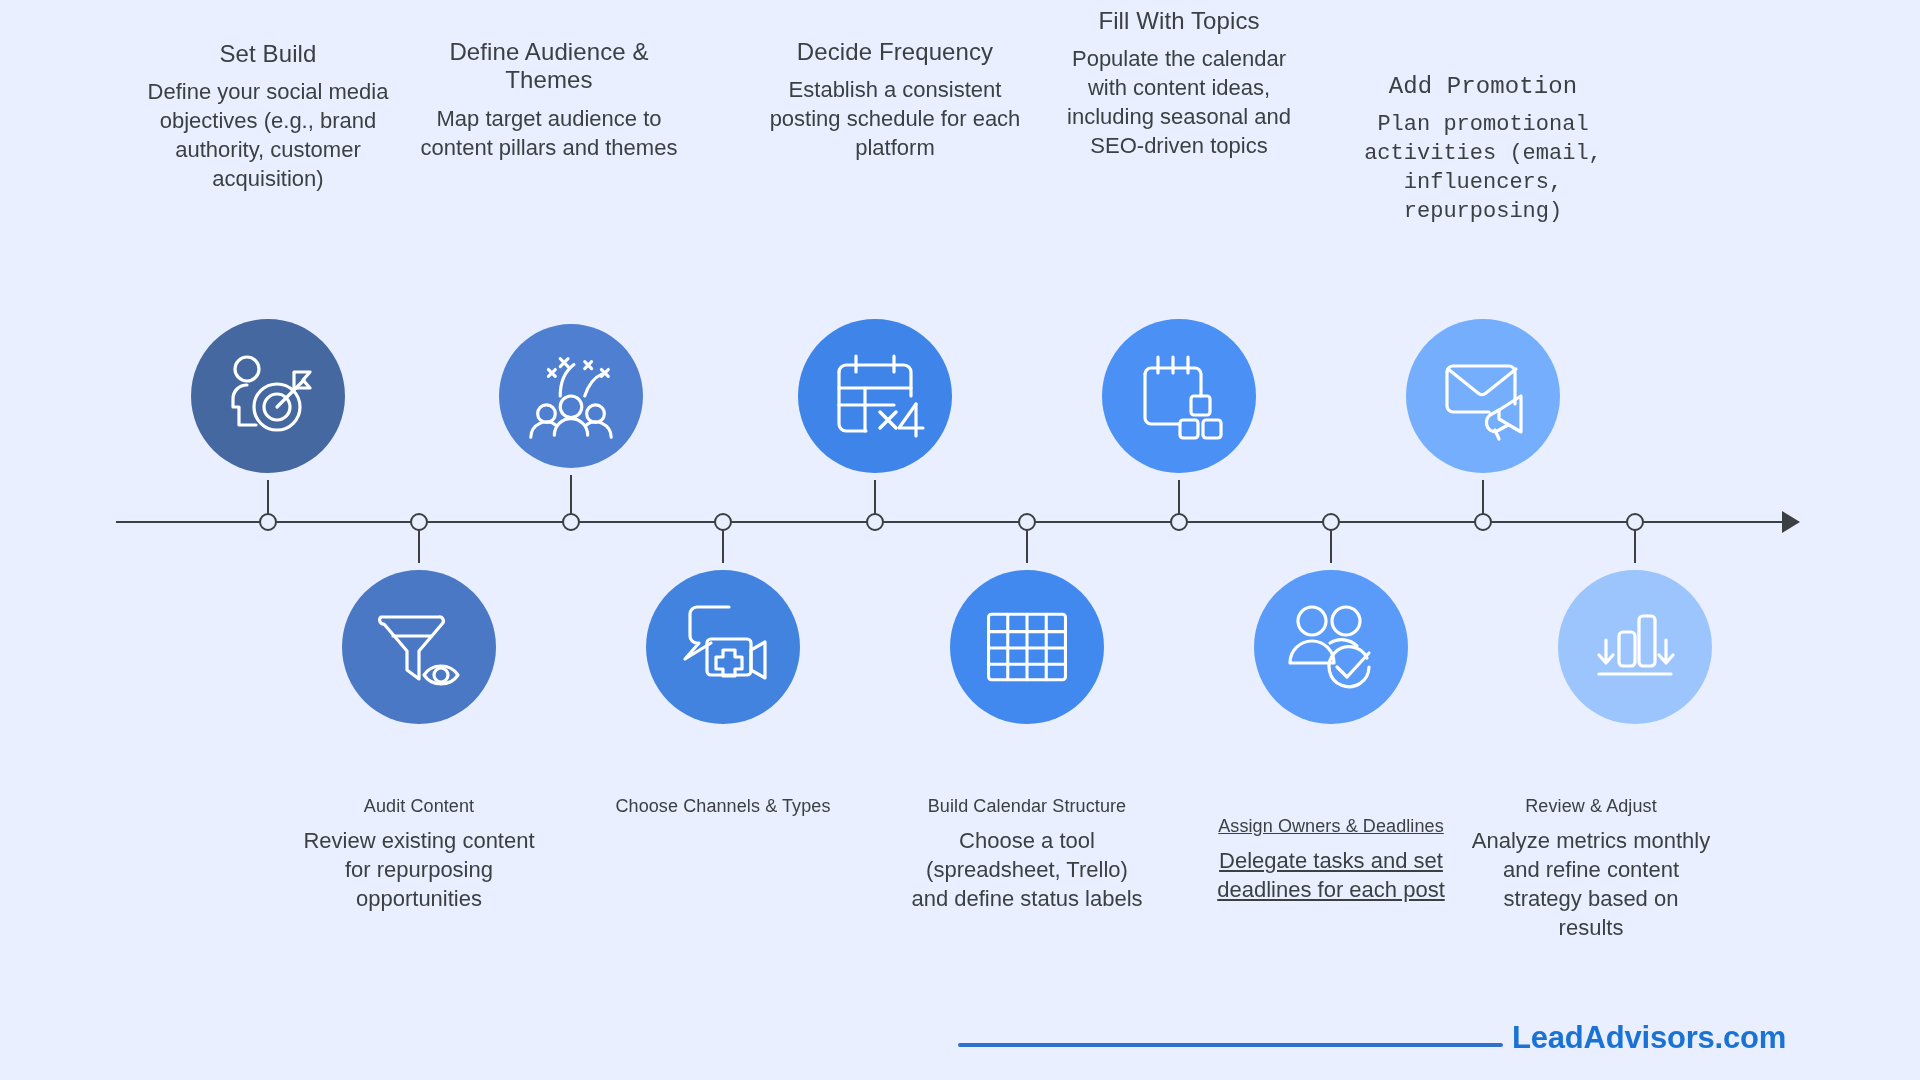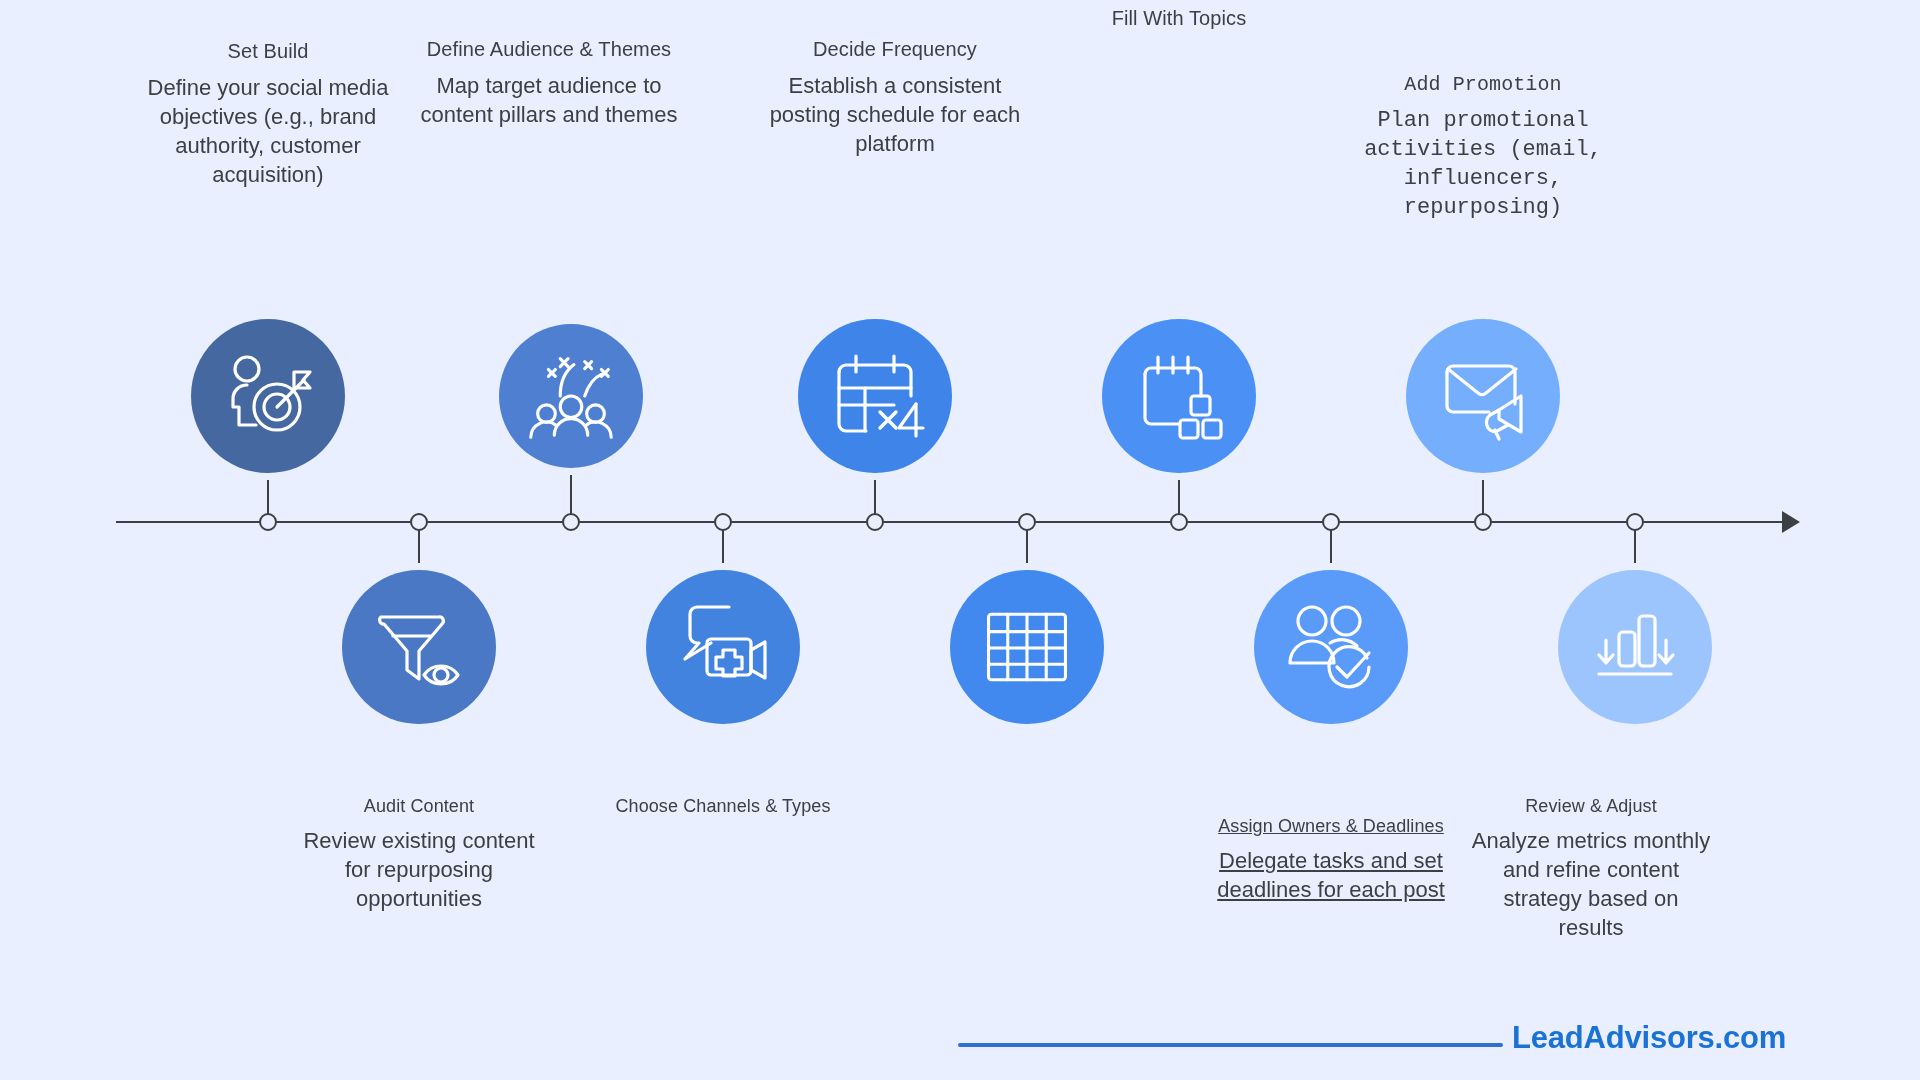--- a/index.html
+++ b/index.html
@@ -57,21 +57,21 @@
   }
   .circle svg{display:block;}
 
   
   .block{
     position:absolute;
     transform:translateX(-50%);
     text-align:center;
   }
   .b-title{
-    font-size:20px;
+    font-size:24px;
     line-height:1.18;
     color:#3c4043;
     font-weight:400;
     letter-spacing:.1px;
   }
   .b-desc{
     font-size:22px;
     line-height:1.32;
     color:#3c4043;
     margin-top:9px;
@@ -272,36 +272,41 @@
     <div class="b-desc">Map target audience to content pillars and themes</div>
   </div>
 
   <div class="block top" style="left:895px;top:38px;width:252px;">
     <div class="b-title">Decide Frequency</div>
     <div class="b-desc">Establish a consistent posting schedule for each platform</div>
   </div>
 
   <div class="block top" style="left:1179px;top:7px;width:250px;">
     <div class="b-title">Fill With Topics</div>
+    <div class="b-desc">Populate the calendar with content ideas, including seasonal and SEO-driven topics</div>
   </div>
 
   <div class="block top" style="left:1483px;top:73px;width:246px;font-family:Liberation Mono, monospace;">
     <div class="b-title">Add Promotion</div>
     <div class="b-desc">Plan promotional activities (email, influencers, repurposing)</div>
   </div>
 
   <div class="block bottom" style="left:419px;top:796px;width:250px;">
     <div class="b-title">Audit Content</div>
     <div class="b-desc">Review existing content for repurposing opportunities</div>
   </div>
 
   <div class="block bottom" style="left:723px;top:796px;width:242px;">
     <div class="b-title">Choose Channels &amp; Types</div>
   </div>
 
+  <div class="block bottom" style="left:1027px;top:796px;width:238px;">
+    <div class="b-title">Build Calendar Structure</div>
+    <div class="b-desc">Choose a tool (spreadsheet, Trello) and define status labels</div>
+  </div>
 
   <div class="block bottom" style="left:1331px;top:816px;width:252px;text-decoration:underline;">
     <div class="b-title">Assign Owners &amp; Deadlines</div>
     <div class="b-desc">Delegate tasks and set deadlines for each post</div>
   </div>
 
   <div class="block bottom" style="left:1591px;top:796px;width:244px;">
     <div class="b-title">Review &amp; Adjust</div>
     <div class="b-desc">Analyze metrics monthly and refine content strategy based on results</div>
   </div>

